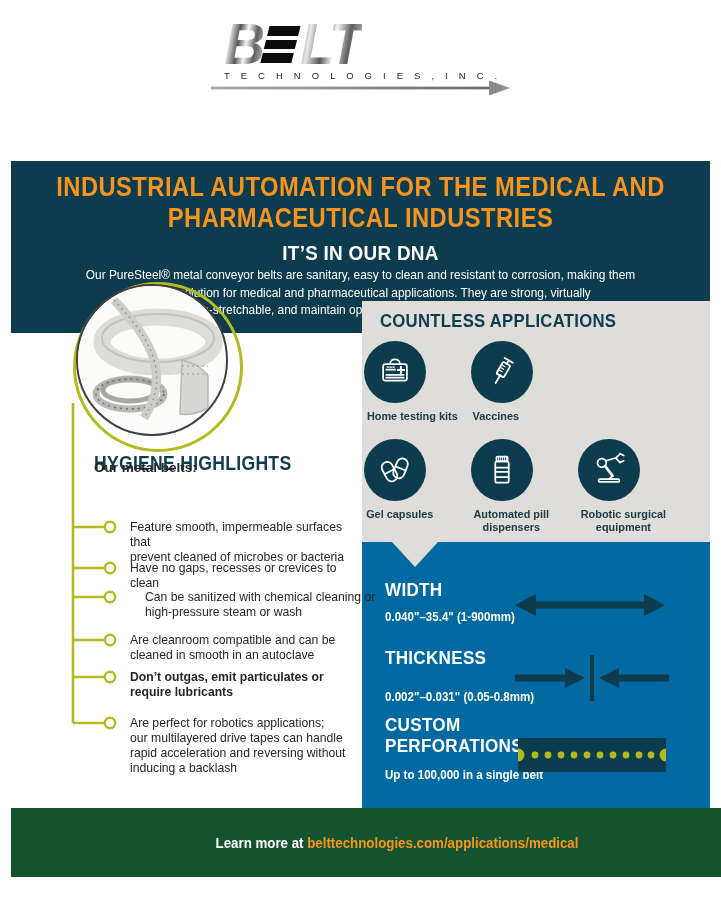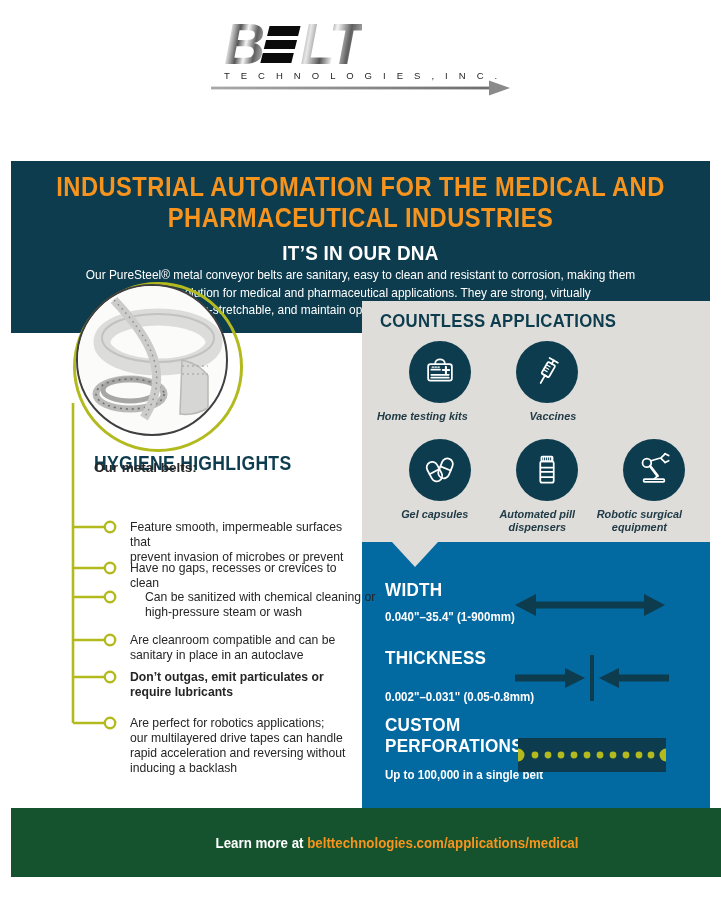--- a/index.html
+++ b/index.html
@@ -39,21 +39,21 @@
   .bullet{position:absolute;left:130px;width:235px;font-size:12.2px;line-height:15px;color:#262626;
       white-space:pre-line;}
   
   .graybox{position:absolute;left:362px;top:301px;width:348px;height:310px;background:#deddda;}
   .gray-notch{position:absolute;left:392px;top:542px;width:0;height:0;
       border-left:23px solid transparent;border-right:23px solid transparent;border-top:25px solid #deddda;}
   .apps-head{position:absolute;left:18px;top:9px;font-size:19px;font-weight:bold;color:#0d3c4e;
       transform:scaleX(.88);transform-origin:0 50%;white-space:nowrap;letter-spacing:.3px;}
   .app-row{position:absolute;left:2px;width:321px;display:flex;}
   .app-row.r1{top:40px;} .app-row.r2{top:138px;}
-  .app-cell{width:107px;display:flex;flex-direction:column;align-items:flex-end;font-style:italic;}
+  .app-cell{width:107px;display:flex;flex-direction:column;align-items:flex-start;}
   .app-circle{width:62px;height:62px;border-radius:50%;background:#0d3c4e;display:flex;
       align-items:center;justify-content:center;}
   .app-label{margin-top:6px;text-align:center;font-size:11.6px;line-height:13px;font-weight:bold;
       color:#203a46;white-space:pre-line;transform:scaleX(.94);}
   
   .greenbox{position:absolute;left:362px;top:542px;width:348px;height:266px;background:#0369a1;}
   .spec-head{position:absolute;left:23px;font-size:19px;font-weight:bold;color:#ffffff;
       transform:scaleX(.9);transform-origin:0 50%;white-space:pre-line;line-height:21px;letter-spacing:.3px;}
   .spec-val{position:absolute;left:23px;font-size:12.3px;font-weight:bold;color:#ffffff;
       transform:scaleX(.94);transform-origin:0 50%;white-space:nowrap;}
@@ -263,26 +263,26 @@
           <circle cx="50" cy="173" r="5.2"></circle>
           <circle cx="50" cy="202" r="5.2"></circle>
         <circle cx="50" cy="245" r="5.2"></circle>
           <circle cx="50" cy="282" r="5.2"></circle>
           <circle cx="50" cy="328" r="5.2"></circle>
       </g>
     </svg>
   </div>
 
   <div class="bullet" style="top:520px;">Feature smooth, impermeable surfaces that
-prevent invasion of microbes or prevent</div>
+prevent cleaned of microbes or bacteria</div>
   <div class="bullet" style="top:561px;">Have no gaps, recesses or crevices to clean</div>
   <div class="bullet" style="top:590px;margin-left:15px;">Can be sanitized with chemical cleaning or
 high-pressure steam or wash</div>
   <div class="bullet" style="top:633px;">Are cleanroom compatible and can be
-sanitary in place in an autoclave</div>
+cleaned in smooth in an autoclave</div>
   <div class="bullet" style="top:670px;font-weight:bold;">Don’t outgas, emit particulates or
 require lubricants</div>
   <div class="bullet" style="top:716px;">Are perfect for robotics applications;
 our multilayered drive tapes can handle
 rapid acceleration and reversing without
 inducing a backlash</div>
 
   <div class="footer">
     <div class="footer-text"><span>Learn more at </span><span class="lnk">belttechnologies.com/applications/medical</span></div>
   </div>

